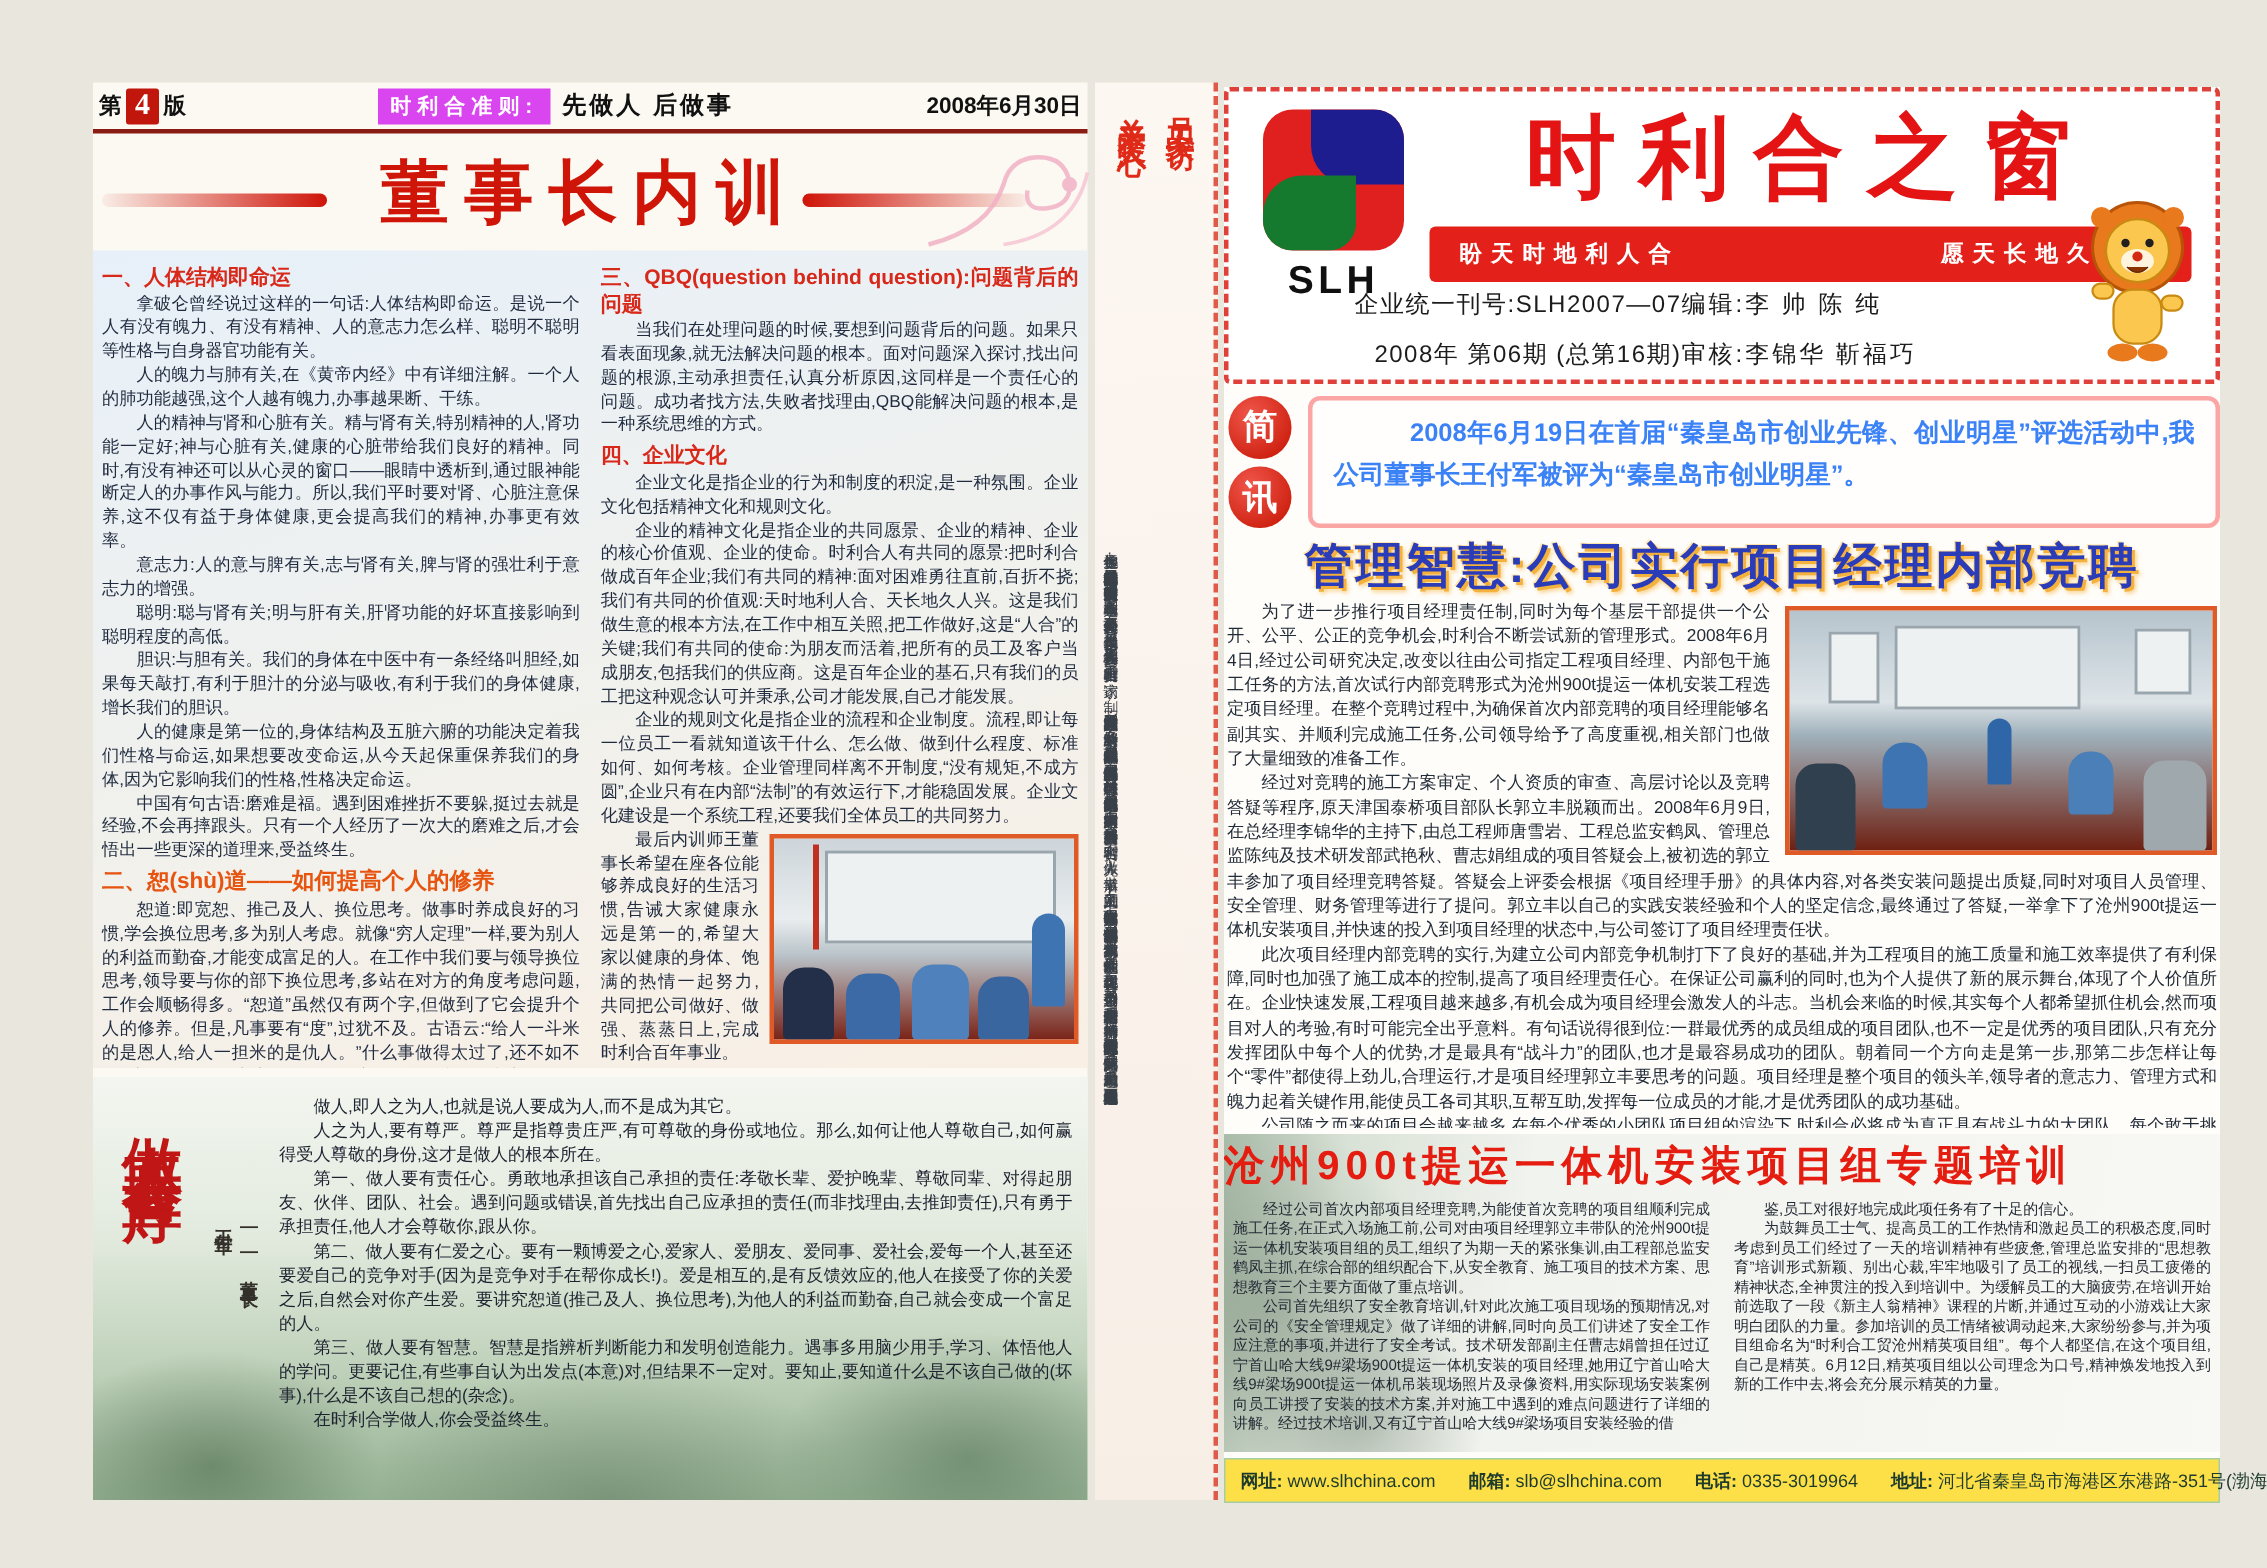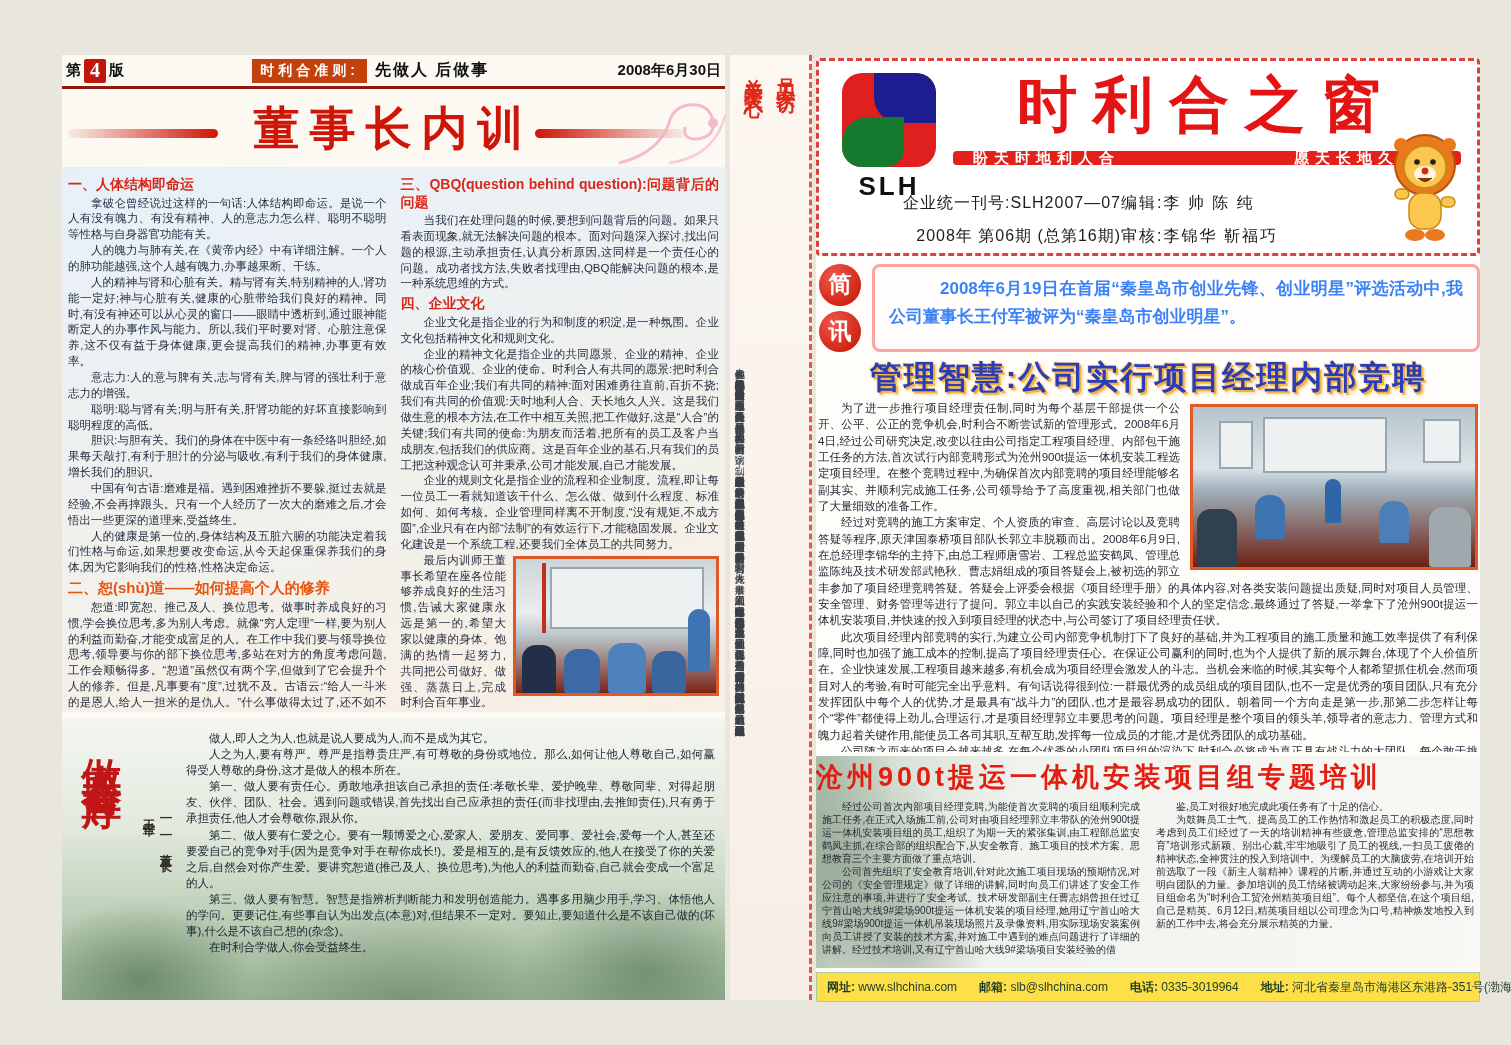--- a/index.html
+++ b/index.html
@@ -9,21 +9,21 @@
     font-family:"Liberation Sans", sans-serif;
   }
   
   .left-page{position:absolute;left:62px;top:55px;width:663px;height:945px;background:#fbf9f2;}
   .lp-header{position:absolute;top:0;left:0;right:0;height:34px;border-bottom:3px solid #8a1c14;
     display:flex;align-items:center;justify-content:space-between;padding:0 4px;box-sizing:border-box;}
   .pageno{display:flex;align-items:center;gap:3px;font-weight:bold;font-size:15px;color:#111;}
   .pageno-box{background:#c0160c;color:#fff;font-family:"Liberation Serif",serif;font-size:20px;font-weight:900;
     width:22px;height:24px;display:flex;align-items:center;justify-content:center;border-radius:2px;}
   .motto-wrap{display:flex;align-items:center;gap:8px;}
-  .motto-box{background:#c2410c;color:#fff;font-weight:bold;font-size:14px;letter-spacing:4px;padding:3px 8px;}
+  .motto-box{background:#d946ef;color:#fff;font-weight:bold;font-size:14px;letter-spacing:4px;padding:3px 8px;}
   .motto-text{font-weight:900;font-size:16px;color:#111;letter-spacing:2px;}
   .lp-date{font-weight:900;font-size:15px;color:#111;}
   .lp-title-row{position:absolute;top:44px;left:0;right:0;height:62px;text-align:center;}
   .lp-title{font-size:46px;font-weight:900;color:#cf1408;letter-spacing:10px;
     font-family:"Liberation Serif",serif;display:inline-block;line-height:60px;}
   .title-bar{position:absolute;top:30px;height:9px;width:150px;border-radius:5px;}
   .title-bar.l{left:6px;background:linear-gradient(90deg,rgba(207,20,8,.05),#cf1408);}
   .title-bar.r{right:40px;background:linear-gradient(270deg,rgba(207,20,8,.05),#cf1408);}
   .flourish{position:absolute;top:-6px;right:-4px;opacity:.8;}
   .lp-columns{position:absolute;top:112px;left:0;width:663px;height:545px;display:flex;gap:14px;
@@ -66,21 +66,21 @@
   .right-page{position:absolute;left:816px;top:58px;width:664px;height:944px;background:#fffdf9;}
   .masthead{position:absolute;top:0;left:0;right:0;height:198px;border:3px dashed #e0403a;border-radius:4px;
     background:#fff;box-sizing:border-box;}
   .logo-block{position:absolute;left:14px;top:12px;width:112px;text-align:center;}
   .logo-s{width:94px;height:94px;margin:0 auto;position:relative;background:#e01f1f;border-radius:20px;overflow:hidden;}
   .logo-blue{position:absolute;right:0;top:0;width:62px;height:50px;background:#1d1d8f;border-radius:0 18px 0 26px;}
   .logo-green{position:absolute;left:0;bottom:0;width:62px;height:50px;background:#157a2e;border-radius:26px 0 18px 0;}
   .logo-text{font-size:26px;font-weight:900;color:#101010;letter-spacing:3px;margin-top:4px;}
   .mh-title{position:absolute;left:132px;top:4px;width:512px;text-align:center;font-size:60px;font-weight:900;
     color:#e41414;letter-spacing:16px;font-family:"Liberation Serif",serif;line-height:80px;white-space:nowrap;}
-  .mh-slogan{position:absolute;left:134px;top:90px;width:508px;height:14px;background:#e3211a;border-radius:4px;
+  .mh-slogan{position:absolute;left:134px;top:90px;width:508px;height:37px;background:#e3211a;border-radius:4px;
     color:#fff;display:flex;justify-content:space-between;align-items:center;padding:0 20px;box-sizing:border-box;
     font-size:15px;font-weight:bold;letter-spacing:6px;font-family:"Liberation Serif",serif;}
   .mh-info{position:absolute;left:22px;top:132px;width:500px;font-size:16px;color:#1c1c1c;text-align:right;}
   .mh-row{display:flex;margin-bottom:12px;}
   .mh-cell1{width:280px;letter-spacing:1px;}
   .mh-cell2{letter-spacing:2px;}
   .mascot{position:absolute;right:8px;bottom:6px;}
   .brief{position:absolute;top:206px;left:0;right:0;height:88px;display:flex;gap:8px;align-items:stretch;}
   .brief-badge{width:48px;display:flex;flex-direction:column;gap:5px;align-items:center;justify-content:center;}
   .badge-circle{width:42px;height:42px;border-radius:50%;
@@ -141,22 +141,22 @@
   <div class="lp-columns">
     <div class="col">
       <div class="sec-h">一、人体结构即命运</div>
       <div>
           <p class="para">拿破仑曾经说过这样的一句话:人体结构即命运。是说一个人有没有魄力、有没有精神、人的意志力怎么样、聪明不聪明等性格与自身器官功能有关。</p>
           <p class="para">人的魄力与肺有关,在《黄帝内经》中有详细注解。一个人的肺功能越强,这个人越有魄力,办事越果断、干练。</p>
           <p class="para">人的精神与肾和心脏有关。精与肾有关,特别精神的人,肾功能一定好;神与心脏有关,健康的心脏带给我们良好的精神。同时,有没有神还可以从心灵的窗口——眼睛中透析到,通过眼神能断定人的办事作风与能力。所以,我们平时要对肾、心脏注意保养,这不仅有益于身体健康,更会提高我们的精神,办事更有效率。</p>
           <p class="para">意志力:人的意与脾有关,志与肾有关,脾与肾的强壮利于意志力的增强。</p>
           <p class="para">聪明:聪与肾有关;明与肝有关,肝肾功能的好坏直接影响到聪明程度的高低。</p>
           <p class="para">胆识:与胆有关。我们的身体在中医中有一条经络叫胆经,如果每天敲打,有利于胆汁的分泌与吸收,有利于我们的身体健康,增长我们的胆识。</p>
+          <p class="para">人的健康是第一位的,身体结构及五脏六腑的功能决定着我们性格与命运,如果想要改变命运,从今天起保重保养我们的身体,因为它影响我们的性格,性格决定命运。</p>
           <p class="para">中国有句古语:磨难是福。遇到困难挫折不要躲,挺过去就是经验,不会再摔跟头。只有一个人经历了一次大的磨难之后,才会悟出一些更深的道理来,受益终生。</p>
-          <p class="para">人的健康是第一位的,身体结构及五脏六腑的功能决定着我们性格与命运,如果想要改变命运,从今天起保重保养我们的身体,因为它影响我们的性格,性格决定命运。</p>
         </div>
       <div class="sec-h alt">二、恕(shù)道——如何提高个人的修养</div>
       <div>
           <p class="para">恕道:即宽恕、推己及人、换位思考。做事时养成良好的习惯,学会换位思考,多为别人考虑。就像“穷人定理”一样,要为别人的利益而勤奋,才能变成富足的人。在工作中我们要与领导换位思考,领导要与你的部下换位思考,多站在对方的角度考虑问题,工作会顺畅得多。“恕道”虽然仅有两个字,但做到了它会提升个人的修养。但是,凡事要有“度”,过犹不及。古语云:“给人一斗米的是恩人,给人一担米的是仇人。”什么事做得太过了,还不如不做,过多的给予会造成他人的依赖心理,引起浮躁的情绪,起不到激励的作用了。</p>
         </div>
     </div>
     <div class="col">
       <div class="sec-h">三、QBQ(question behind question):问题背后的问题</div>
       <div>
           <p class="para">当我们在处理问题的时候,要想到问题背后的问题。如果只看表面现象,就无法解决问题的根本。面对问题深入探讨,找出问题的根源,主动承担责任,认真分析原因,这同样是一个责任心的问题。成功者找方法,失败者找理由,QBQ能解决问题的根本,是一种系统思维的方式。</p>

